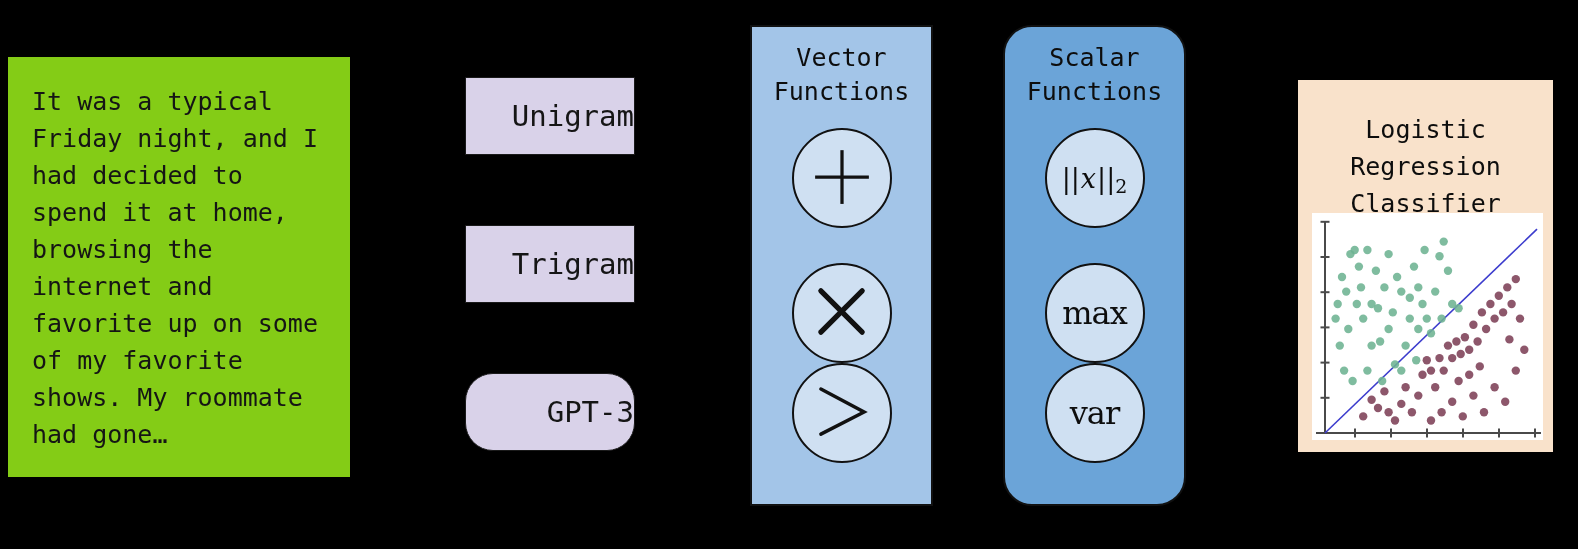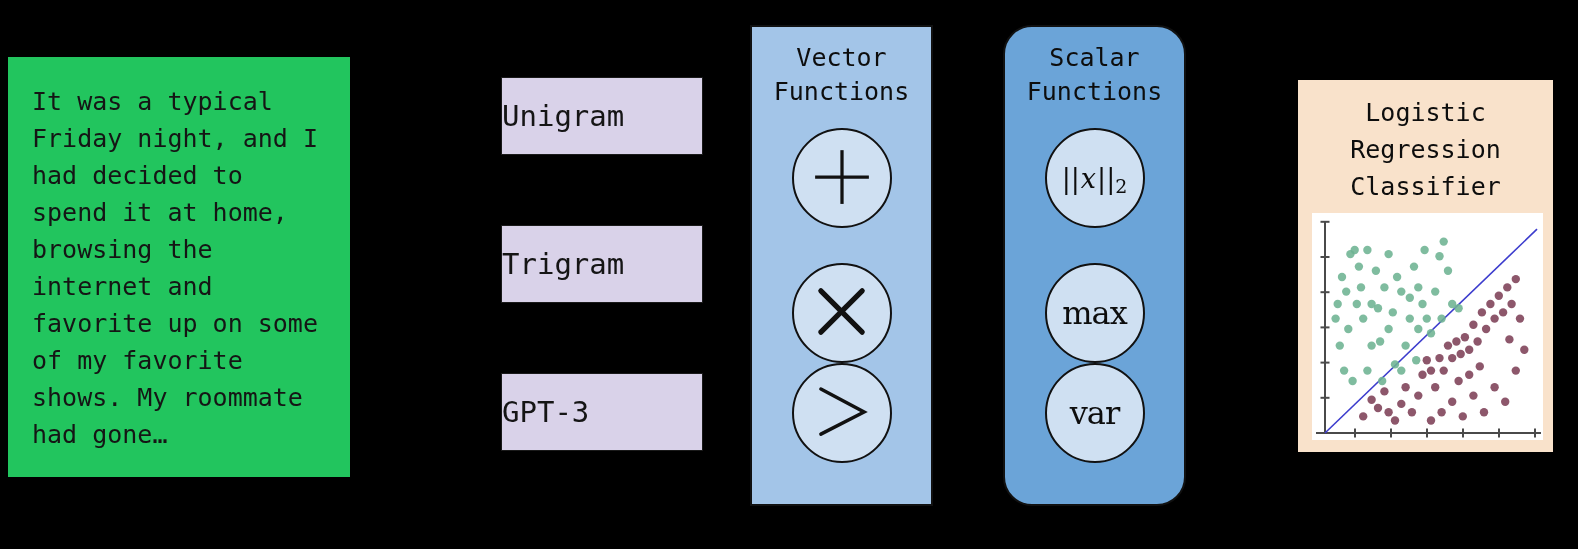--- a/index.html
+++ b/index.html
@@ -10,23 +10,23 @@
   
   .story{
     position:absolute;left:8px;top:57px;width:342px;height:420px;
     box-sizing:border-box;padding:26px 16px 0 24px;background:#f1f1f1;
   }
   .story-line{
     font-size:25px;line-height:37px;color:#151515;white-space:pre;
   }
   
   .model-box{
-    position:absolute;left:465px;width:202px;height:78px;
+    position:absolute;left:465px;width:170px;height:78px;
     box-sizing:border-box;background:#d9d2e9;border:1.5px solid #1a1a1a;
-    display:flex;align-items:center;justify-content:flex-start;margin-left:36px;
+    display:flex;align-items:center;justify-content:flex-end;
   }
   .model-box span{font-size:29px;color:#151515;}
   
   .panel{
     position:absolute;top:25px;width:183px;height:481px;
     box-sizing:border-box;border:2px solid #111;
   }
   .panel-title{
     margin-top:14px;text-align:center;font-size:25px;line-height:34px;color:#0d0d0d;
   }
@@ -46,52 +46,52 @@
     display:flex;align-items:baseline;
   }
   .norm-wrap i{font-style:italic;padding:0 1px;}
   .norm-wrap sub{font-size:19px;transform:translateY(5px);line-height:1;}
   
   .classifier{
     position:absolute;left:1298px;top:80px;width:255px;height:372px;
     background:#f9e2cb;box-sizing:border-box;
   }
   .clf-title{
-    margin-top:14px;text-align:center;font-size:25px;line-height:37px;color:#0d0d0d;
+    margin-top:31px;text-align:center;font-size:25px;line-height:37px;color:#0d0d0d;
   }
   .plot{
     position:absolute;left:14px;top:133px;width:231px;height:227px;background:#ffffff;
   }
   .plot svg{display:block;}
 </style>
 </head>
 <body>
 
 <div class="stage">
 
-  <section class="story" style="background: #22c55e;">
+  <section class="story" style="background: #84cc16;">
     <div class="story-line">It was a typical</div>
     <div class="story-line">Friday night, and I</div>
     <div class="story-line">had decided to</div>
     <div class="story-line">spend it at home,</div>
     <div class="story-line">browsing the</div>
     <div class="story-line">internet and</div>
     <div class="story-line">favorite up on some</div>
     <div class="story-line">of my favorite</div>
     <div class="story-line">shows. My roommate</div>
     <div class="story-line">had gone…</div>
   </section>
 
   <div class="model-box" style="top: 77px; background: rgb(217, 210, 233);">
     <span>Unigram</span>
   </div>
   <div class="model-box" style="top: 225px; background: rgb(217, 210, 233);">
     <span>Trigram</span>
   </div>
-  <div class="model-box" style="top: 373px; background: rgb(217, 210, 233);">
+  <div class="model-box" style="top: 373px; background: rgb(217, 210, 233); border-radius: 28px;">
     <span>GPT-3</span>
   </div>
 
   <section class="panel" style="left: 750px; background: rgb(163, 197, 232);">
     <div class="panel-title">
       <div>Vector</div>
       <div>Functions</div>
     </div>
     <div class="fn-circle c1" style="background: rgb(207, 224, 242);">
       <svg width="100" height="100" viewBox="0 0 100 100">

